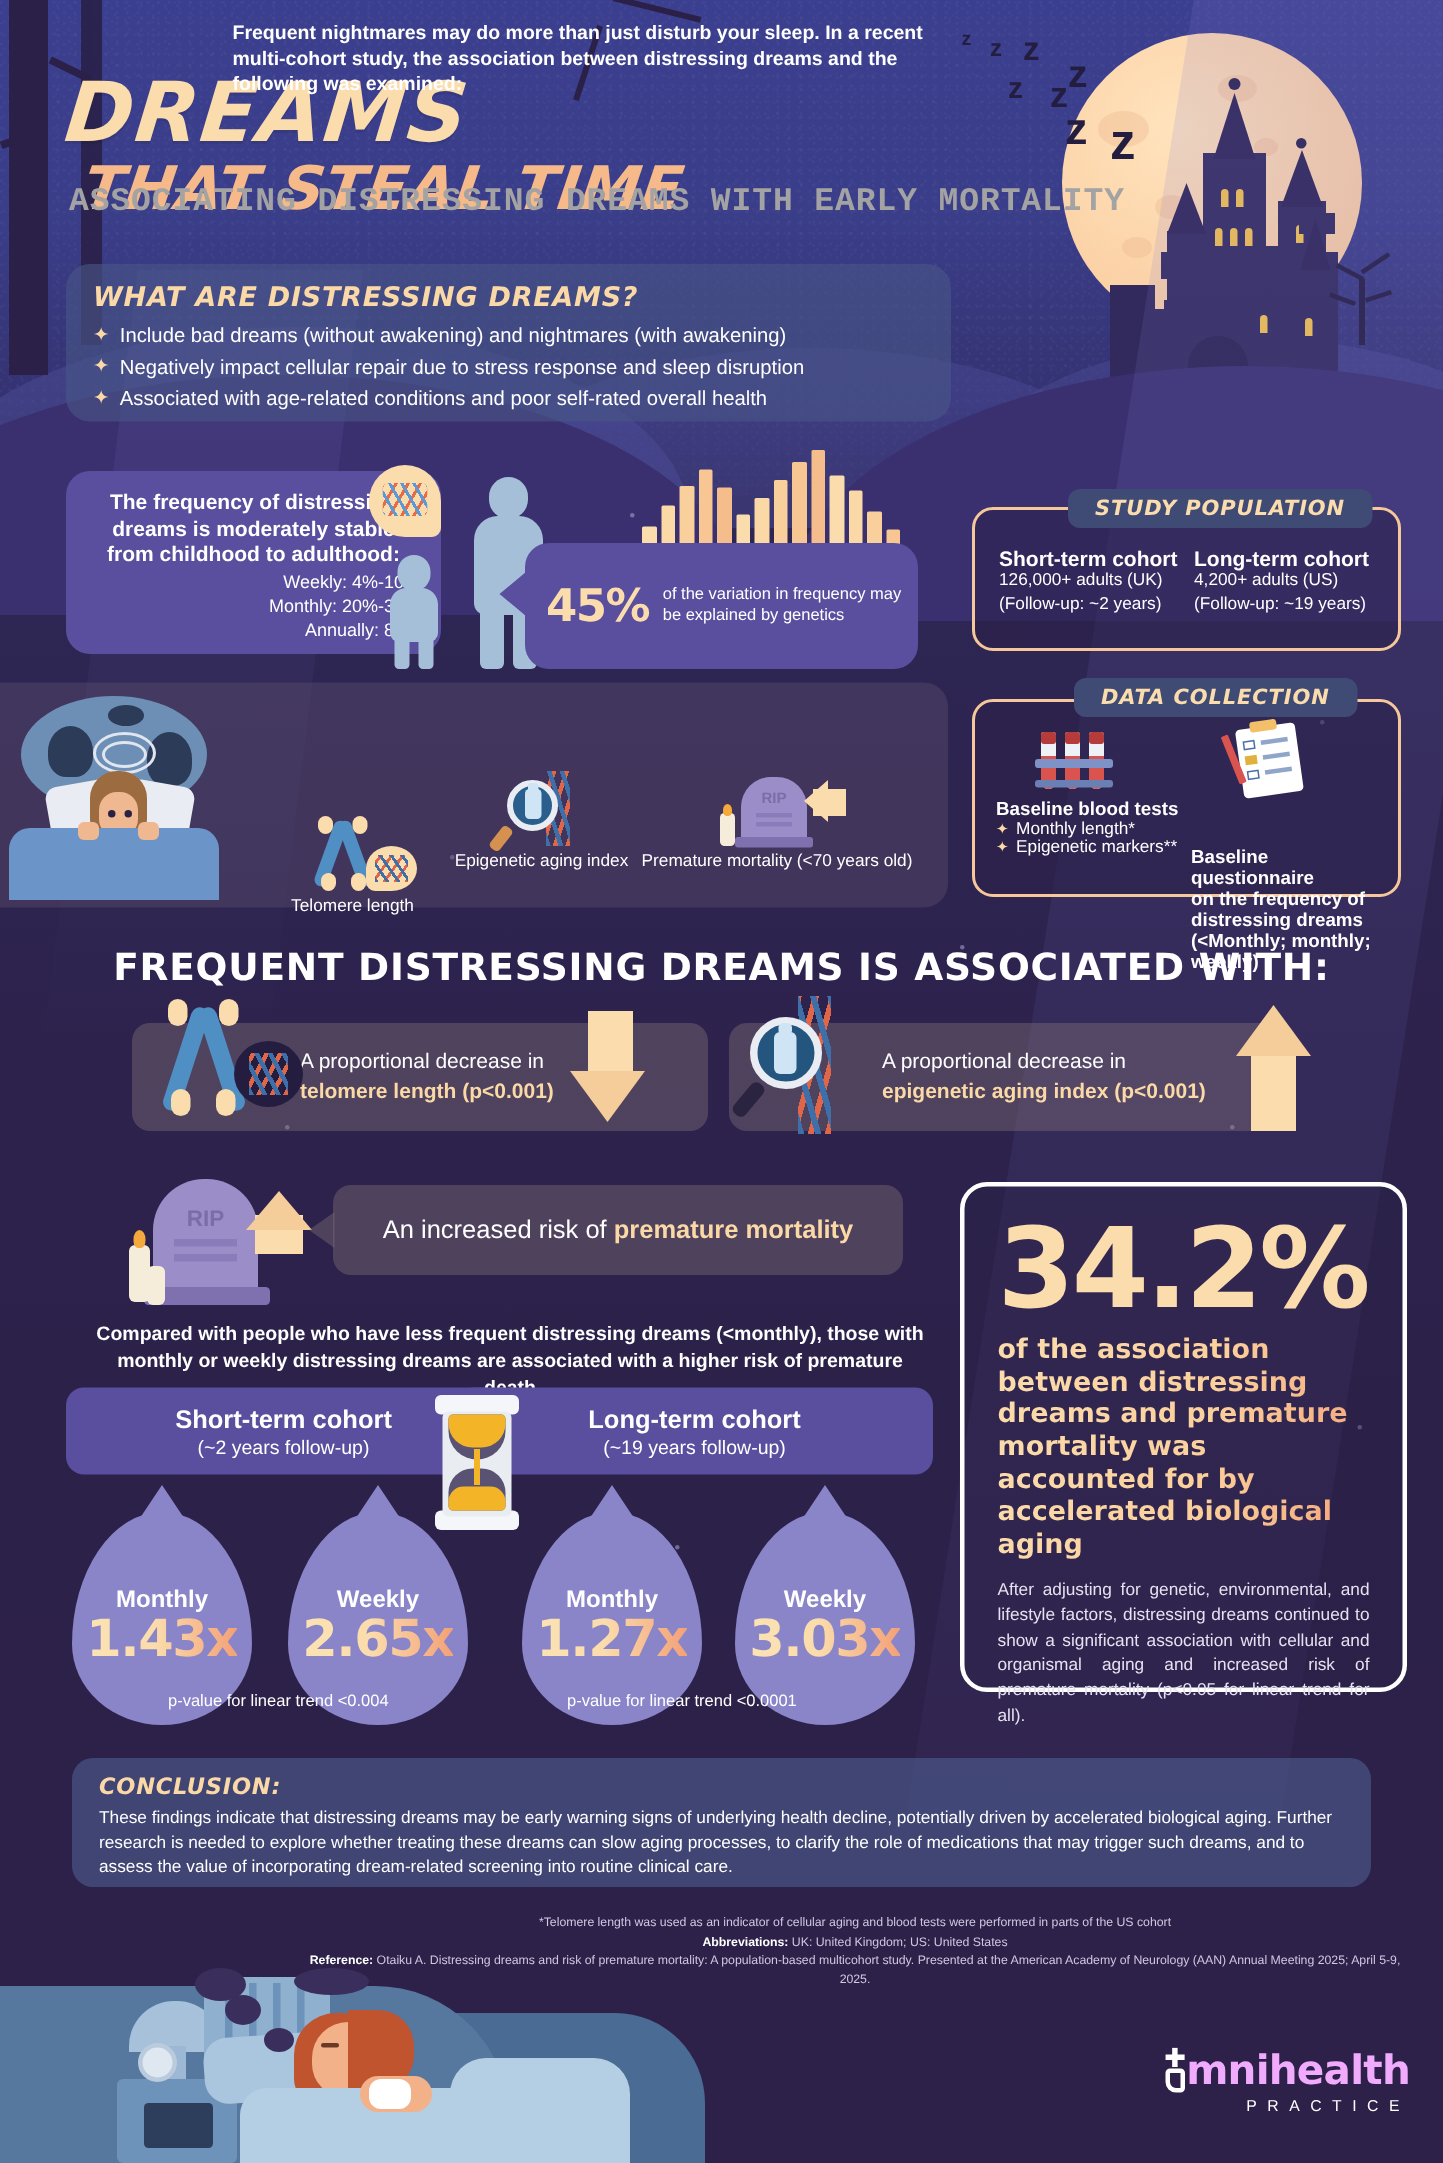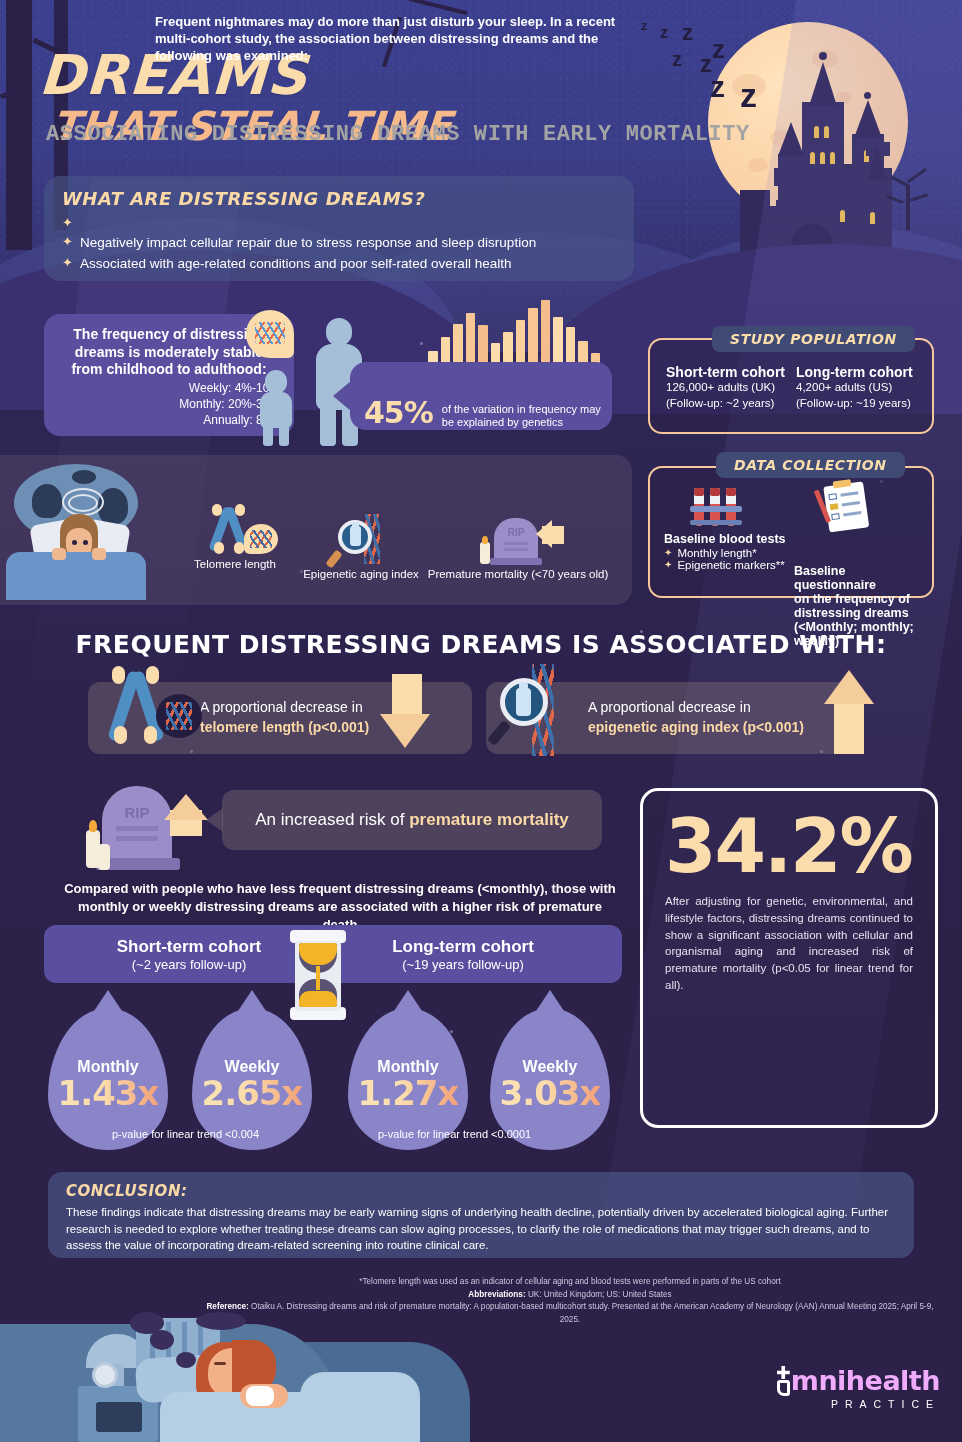--- a/index.html
+++ b/index.html
@@ -117,22 +117,22 @@
   .bullet-txt { font-size:13.5px; color:#ffffff; line-height:1.35; }
 
   .card-freq {
     left:44px; top:314px; width:250px; height:122px;
     background:#5a4f9e; padding:12px 14px;
   }
   .freq-title { font-size:14px; color:#ffffff; font-weight:bold; line-height:1.25; text-align:center; }
   .freq-line { font-size:12px; color:#ffffff; text-align:right; margin-top:2px; }
 
   .card-genetics {
-    left:350px; top:362px; width:262px; height:68px;
-    background:#5a4f9e; display:flex; align-items:flex-end; gap:9px; padding-left:14px;
+    left:350px; top:362px; width:262px; height:84px;
+    background:#5a4f9e; display:flex; align-items:center; gap:9px; padding-left:14px;
   }
   .card-genetics:before {
     content:""; position:absolute; left:-17px; top:19px;
     border-top:15px solid transparent; border-bottom:15px solid transparent;
     border-right:18px solid #5a4f9e;
   }
   .pct45 { font-size:30px; font-weight:bold; color:#fbdcac; font-family:"DejaVu Sans", sans-serif; letter-spacing:-1px; }
   .genetics-txt { font-size:11px; color:#ffffff; line-height:1.25; }
 
   
@@ -381,20 +381,21 @@
 
   <div class="title-wrap">
     <span class="title-main">DREAMS</span><span class="title-sub-big">THAT STEAL TIME</span>
   </div>
   <div class="subtitle">ASSOCIATING DISTRESSING DREAMS WITH EARLY MORTALITY</div>
 
   <div class="card card-what">
     <div class="card-head">WHAT ARE DISTRESSING DREAMS?</div>
     <div class="bullet-row">
       <span class="spark">✦</span>
+      <span class="bullet-txt">Include bad dreams (without awakening) and nightmares (with awakening)</span>
     </div>
     <div class="bullet-row">
       <span class="spark">✦</span>
       <span class="bullet-txt">Negatively impact cellular repair due to stress response and sleep disruption</span>
     </div>
     <div class="bullet-row">
       <span class="spark">✦</span>
       <span class="bullet-txt">Associated with age-related conditions and poor self-rated overall health</span>
     </div>
   </div>
@@ -522,21 +523,21 @@
     <div style="position:absolute;left:54px;top:52px;width:38px;height:42px;background:#9c6b3f;border-radius:18px 18px 10px 10px;"></div>
     <div style="position:absolute;left:60px;top:66px;width:26px;height:30px;background:#f0b890;border-radius:12px;"></div>
     <div style="position:absolute;left:66px;top:78px;width:5px;height:5px;border-radius:50%;background:#2c2141;"></div>
     <div style="position:absolute;left:77px;top:78px;width:5px;height:5px;border-radius:50%;background:#2c2141;"></div>
     <div style="position:absolute;left:0px;top:90px;width:140px;height:48px;background:#6b94c9;border-radius:14px 14px 0 0;"></div>
     <div style="position:absolute;left:46px;top:86px;width:14px;height:12px;background:#f0b890;border-radius:4px;"></div>
     <div style="position:absolute;left:86px;top:86px;width:14px;height:12px;background:#f0b890;border-radius:4px;"></div>
   </div>
   <div class="nm-text">Frequent nightmares may do more than just disturb your sleep. In a recent multi-cohort study, the association between distressing dreams and the following was examined:</div>
 
-  <div class="icon-col" style="left:170px;top:504px;width:130px;">
+  <div class="icon-col" style="left:170px;top:544px;width:130px;">
     <div style="position:relative;height:52px;">
       <div style="position:absolute;left:46px;top:2px;width:9px;height:46px;background:#4f8fc4;border-radius:5px;transform:rotate(20deg);"></div>
       <div style="position:absolute;left:62px;top:2px;width:9px;height:46px;background:#4f8fc4;border-radius:5px;transform:rotate(-20deg);"></div>
       <div style="position:absolute;left:42px;top:0px;width:10px;height:12px;background:#fbdcac;border-radius:5px;"></div>
       <div style="position:absolute;left:65px;top:0px;width:10px;height:12px;background:#fbdcac;border-radius:5px;"></div>
       <div style="position:absolute;left:44px;top:38px;width:10px;height:12px;background:#fbdcac;border-radius:5px;"></div>
       <div style="position:absolute;left:64px;top:38px;width:10px;height:12px;background:#fbdcac;border-radius:5px;"></div>
       <div style="position:absolute;left:74px;top:20px;width:34px;height:30px;background:#fbdcac;border-radius:50% 50% 50% 6px;"></div>
       <div style="position:absolute;left:80px;top:26px;width:22px;height:18px;
         background: repeating-linear-gradient(55deg,#3f6fa8 0 2px, transparent 2px 6px),
@@ -669,20 +670,21 @@
   </div>
   <div class="drop" style="left:490px;top:1008px;">
     <div class="drop-label">Weekly</div>
     <div class="drop-value">3.03x</div>
   </div>
   <div class="pval" style="left:112px;top:1128px;">p-value for linear trend &lt;0.004</div>
   <div class="pval" style="left:378px;top:1128px;">p-value for linear trend &lt;0.0001</div>
 
   <div class="panel342">
     <div class="big342">34.2%</div>
+    <div class="lead342">of the association between distressing dreams and premature mortality was accounted for by accelerated biological aging</div>
     <div class="body342">After adjusting for genetic, environmental, and lifestyle factors, distressing dreams continued to show a significant association with cellular and organismal aging and increased risk of premature mortality (p&lt;0.05 for linear trend for all).</div>
   </div>
 
   <div class="conclusion">
     <div class="conc-head">CONCLUSION:</div>
     <div class="conc-body">These findings indicate that distressing dreams may be early warning signs of underlying health decline, potentially driven by accelerated biological aging. Further research is needed to explore whether treating these dreams can slow aging processes, to clarify the role of medications that may trigger such dreams, and to assess the value of incorporating dream-related screening into routine clinical care.</div>
   </div>
 
   <div class="footnotes">
     <div class="fn">*Telomere length was used as an indicator of cellular aging and blood tests were performed in parts of the US cohort</div>

